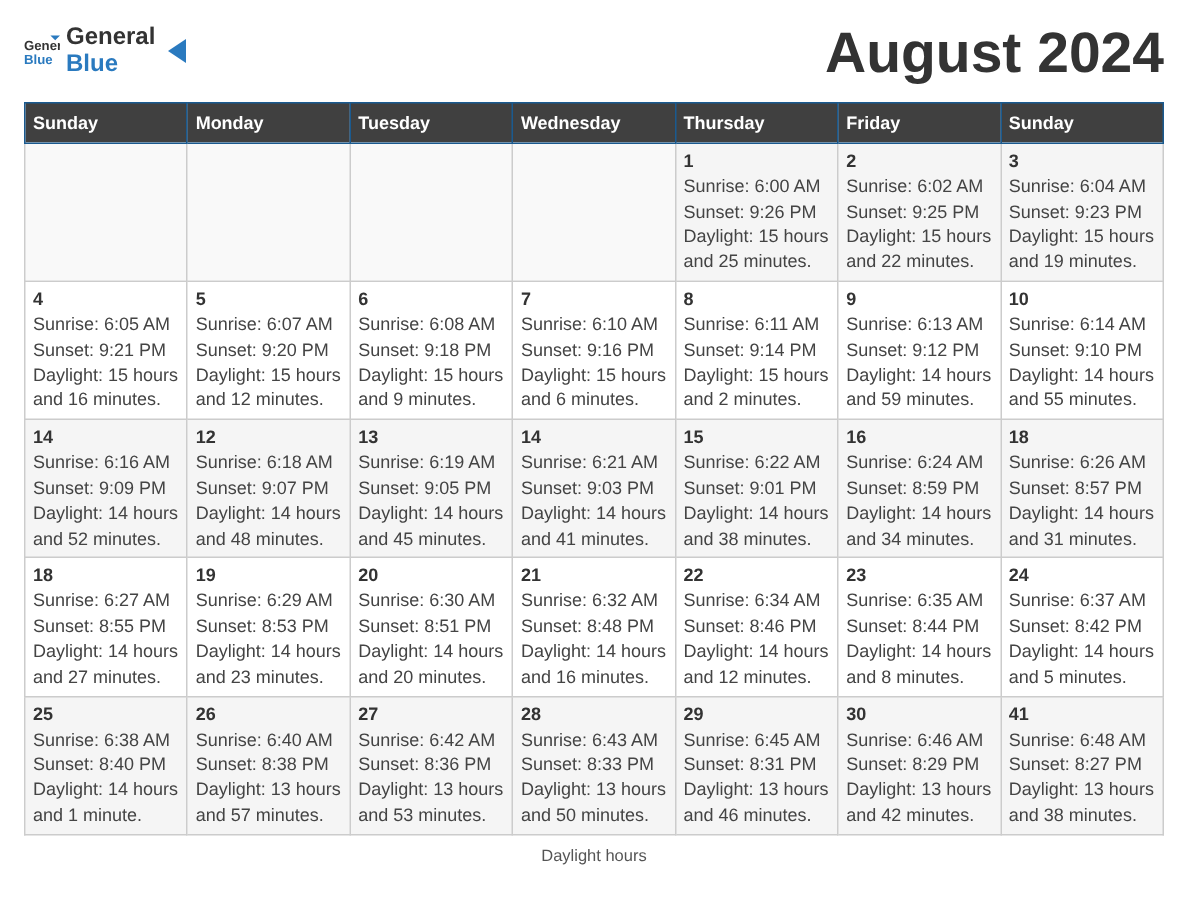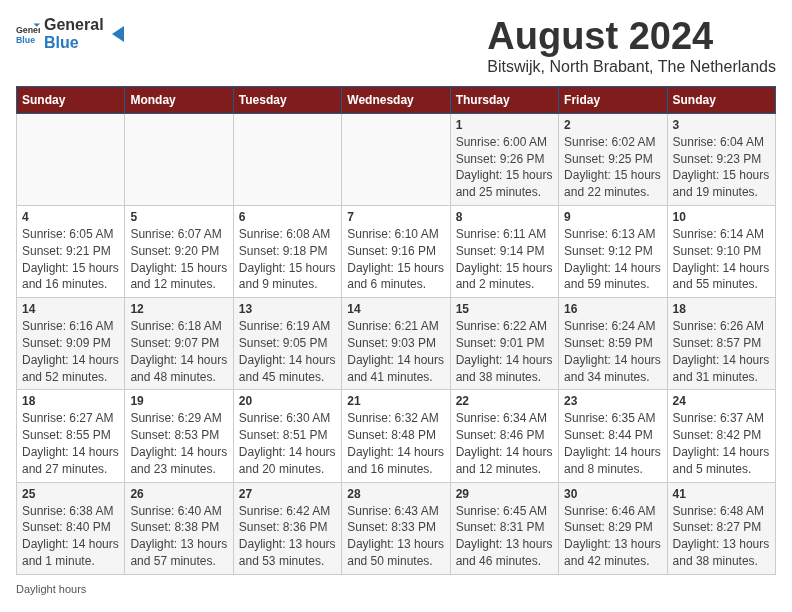--- a/index.html
+++ b/index.html
@@ -19,40 +19,40 @@
     .logo-area {
       display: flex;
       align-items: center;
       gap: 4px;
     }
     .logo-icon {
       width: 24px;
       height: 24px;
     }
     .title-area {
-      text-align: left;
+      text-align: right;
     }
     .main-title {
       font-size: 38px;
       font-weight: bold;
       color: #333;
       line-height: 1.1;
     }
     .subtitle {
       font-size: 16px;
       color: #333;
       font-weight: normal;
     }
     table {
       width: 100%;
       border-collapse: collapse;
       font-size: 11px;
     }
     thead tr th {
-      background-color: #7f1d1d;
+      background-color: #404040;
       color: #fff;
       text-align: left;
       padding: 6px 5px;
       font-size: 12px;
       font-weight: bold;
       border: 1px solid #1a5a8f;
     }
     tbody tr td {
       border: 1px solid #ccc;
       vertical-align: top;
@@ -79,20 +79,21 @@
       font-size: 12px;
       color: #444;
     }
     .empty-cell {
       background-color: #f9f9f9 !important;
     }
     .footer-note {
       margin-top: 8px;
       font-size: 11px;
       color: #555;
+      text-align: center;
     }
   </style>
 </head>
 <body>
 
 <div class="header-section">
   <div class="logo-area">
     <svg class="logo-icon" viewBox="0 0 30 30" xmlns="http://www.w3.org/2000/svg">
       <text x="0" y="14" font-size="11" font-weight="bold" fill="#333">General</text>
       <text x="0" y="26" font-size="11" font-weight="bold" fill="#2a7abf">Blue</text>
@@ -101,21 +102,20 @@
     <div>
       <div style="font-size:16px;font-weight:bold;color:#333;line-height:1.1;">General</div>
       <div style="font-size:16px;font-weight:bold;color:#2a7abf;line-height:1.1;">Blue</div>
     </div>
     <svg width="20" height="20" viewBox="0 0 20 20">
       <polygon points="4,10 16,2 16,18" fill="#2a7abf"></polygon>
     </svg>
   </div>
   <div class="title-area">
     <div class="main-title">August 2024</div>
-    <div class="subtitle">Bitswijk, North Brabant, The Netherlands</div>
   </div>
 </div>
 
 <table>
   <thead>
     <tr>
 
     <th>Sunday</th>
         <th>Monday</th>
         <th>Tuesday</th>

